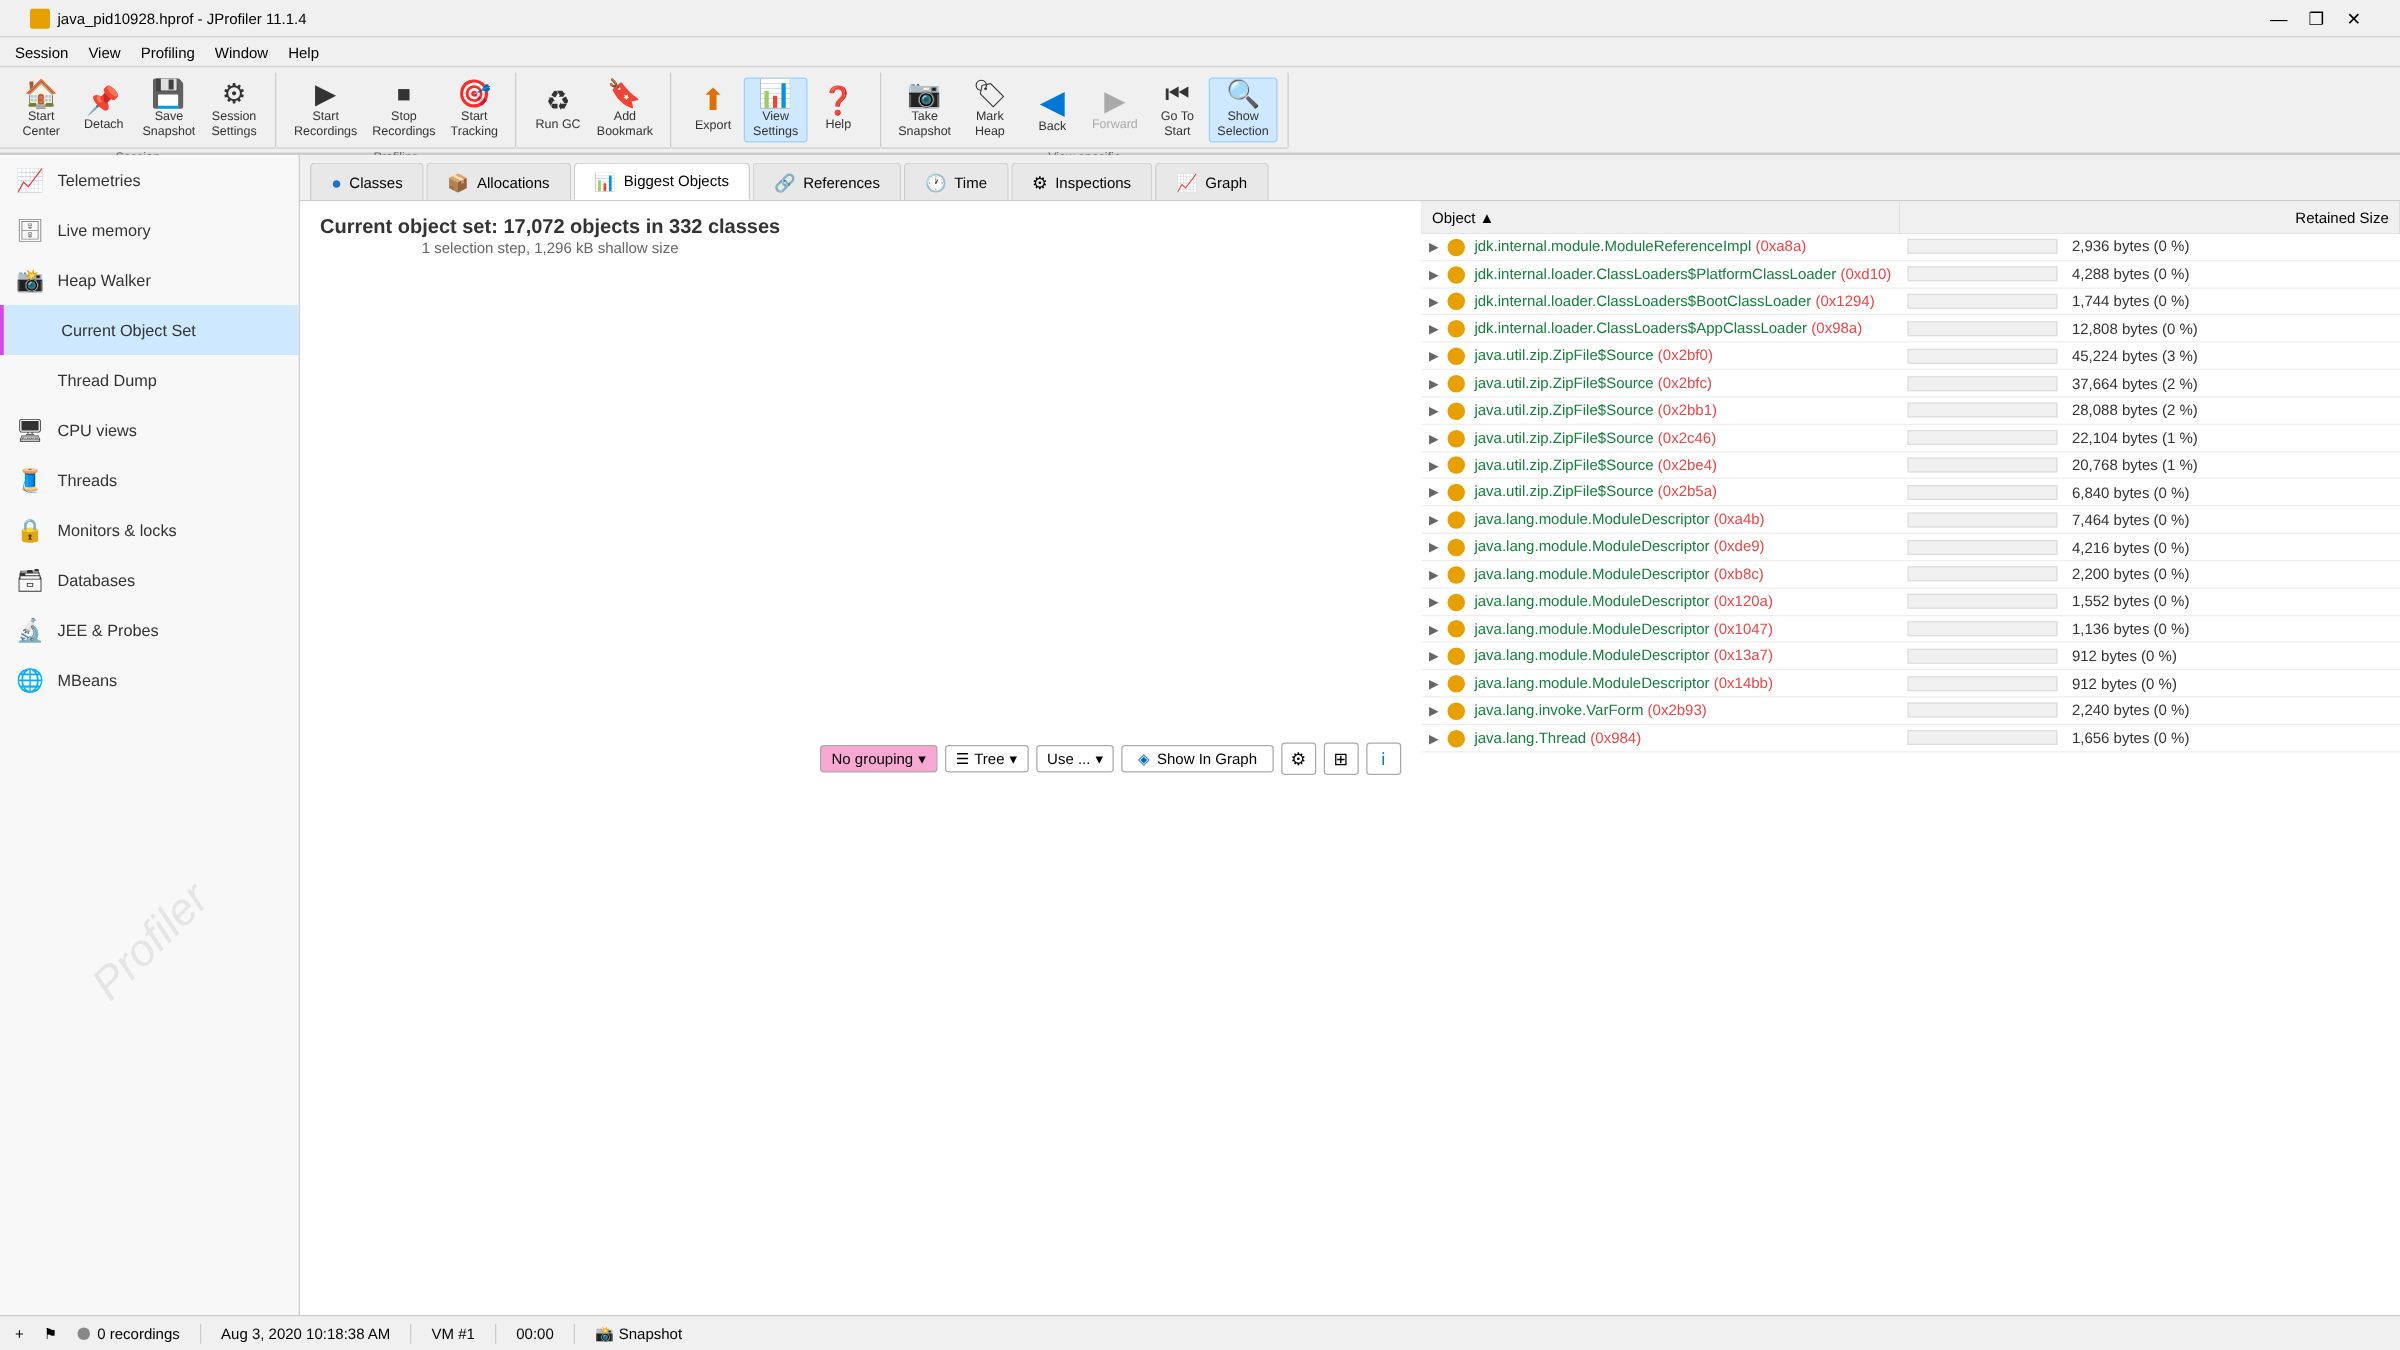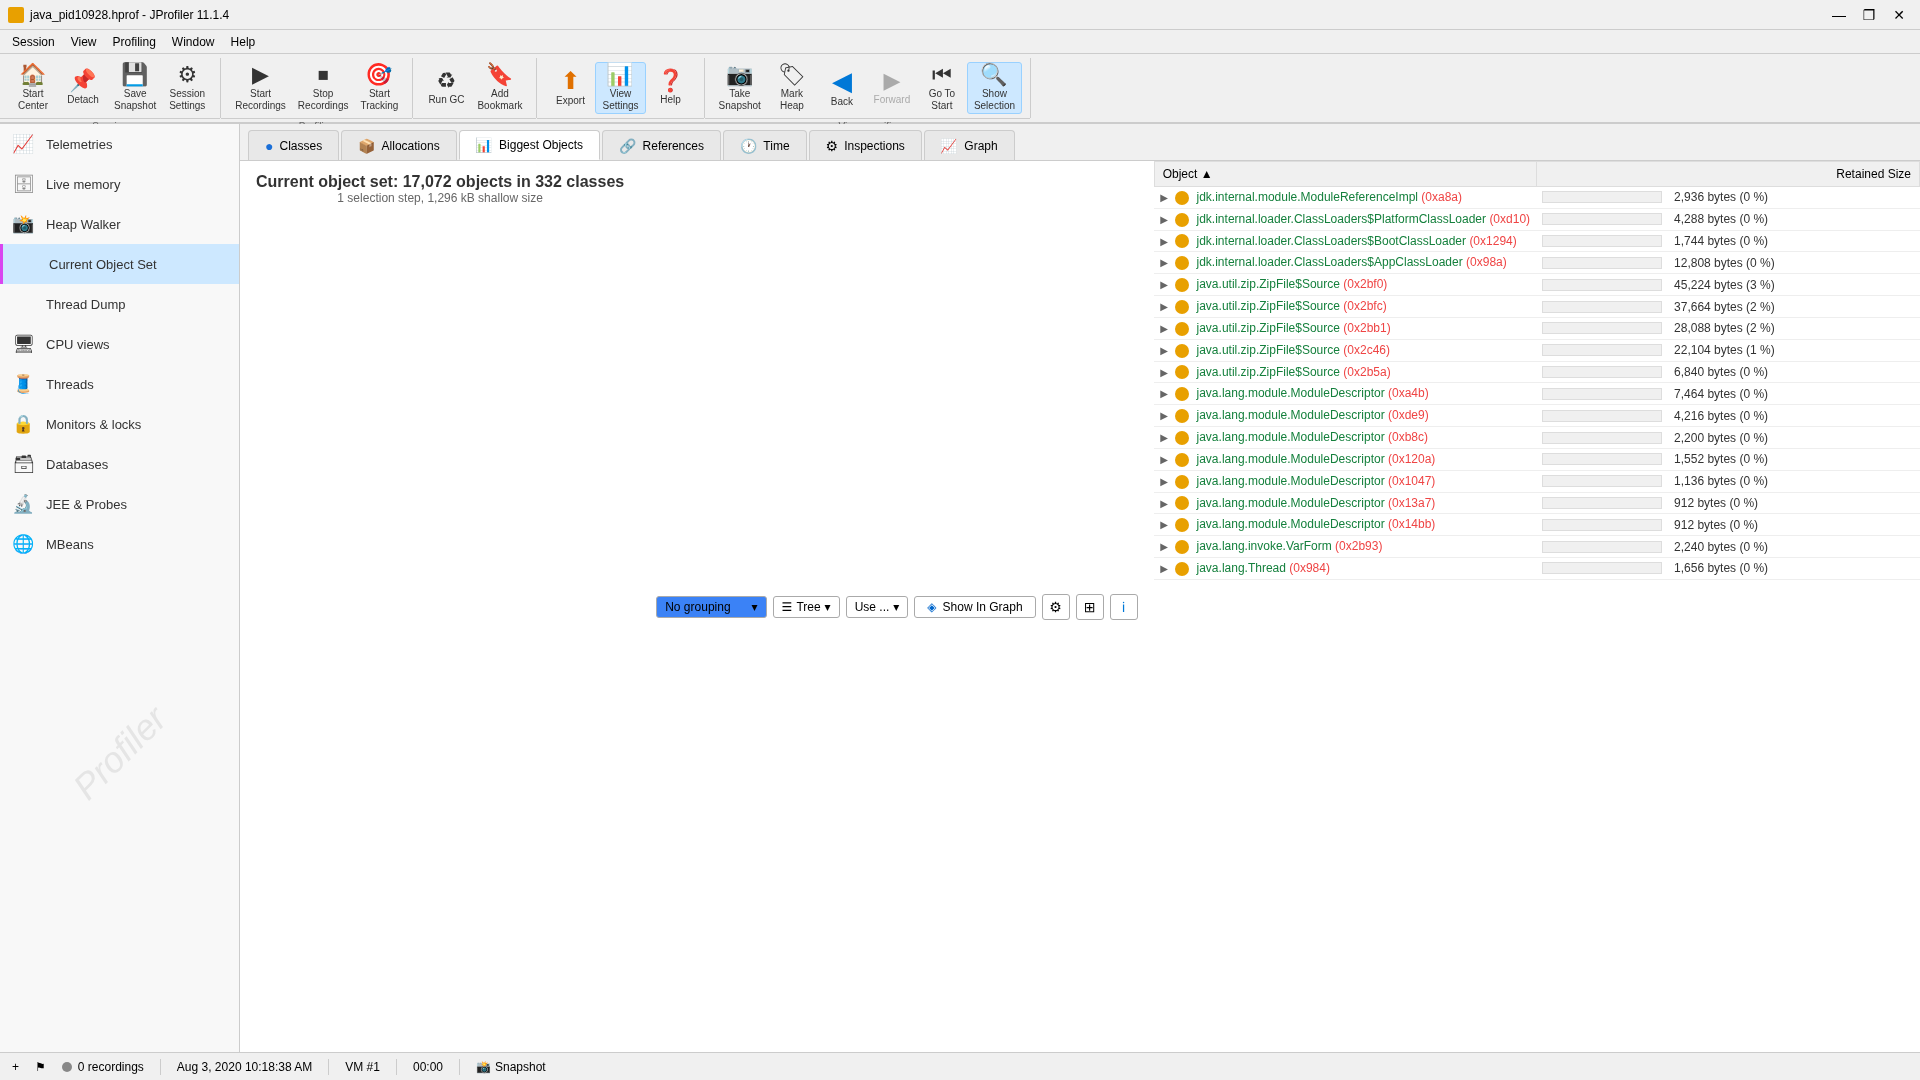--- a/index.html
+++ b/index.html
@@ -4,21 +4,21 @@
   <style>
     * { box-sizing: border-box; margin: 0; padding: 0; }
     body { font-family: 'Segoe UI', Arial, sans-serif; font-size: 12px; background: #f0f0f0; overflow: hidden; width: 1920px; height: 1080px; }
 
     
     .title-bar {
       background: #f0f0f0;
       height: 30px;
       display: flex;
       align-items: center;
-      padding: 0 8px;
+      padding: 0 24px;
       border-bottom: 1px solid #ccc;
       font-size: 12px;
     }
     .title-bar-icon { width: 16px; height: 16px; background: #e8a000; border-radius: 2px; margin-right: 6px; }
     .title-bar-text { flex: 1; }
     .title-bar-controls { display: flex; gap: 4px; }
     .title-bar-btn { width: 26px; height: 26px; display: flex; align-items: center; justify-content: center; cursor: pointer; font-size: 14px; }
 
     
     .menu-bar {
@@ -177,24 +177,24 @@
       align-items: center;
       padding: 8px 16px;
       gap: 6px;
     }
     .select-dropdown {
       display: flex;
       align-items: center;
       border: 1px solid #aaa;
       border-radius: 3px;
       padding: 3px 8px;
-      background: #3b82f6;
+      background: #f9a8d4;
       cursor: pointer;
       font-size: 12px;
-      gap: 21px;
+      gap: 4px;
     }
     .view-btn {
       display: flex;
       align-items: center;
       border: 1px solid #aaa;
       border-radius: 3px;
       padding: 3px 8px;
       background: white;
       cursor: pointer;
       font-size: 12px;
@@ -677,20 +677,36 @@
         </span>
         <span class="size-text">22,104 bytes (1 %)</span>
       </div>
     </td>
   </tr>
                 <tr>
     <td>
       <span class="expand-btn">▶</span>
       <span class="obj-icon"></span>
       <span class="obj-name">java.util.zip.ZipFile$Source</span>
+      <span class="obj-addr"> (0x2be4)</span>
+    </td>
+    <td style="text-align:right">
+      <div class="bar-cell">
+        <span class="bar-wrap">
+          <span class="bar-fill" style="width:52px"></span>
+        </span>
+        <span class="size-text">20,768 bytes (1 %)</span>
+      </div>
+    </td>
+  </tr>
+                <tr>
+    <td>
+      <span class="expand-btn">▶</span>
+      <span class="obj-icon"></span>
+      <span class="obj-name">java.util.zip.ZipFile$Source</span>
       <span class="obj-addr"> (0x2b5a)</span>
     </td>
     <td style="text-align:right">
       <div class="bar-cell">
         <span class="bar-wrap">
           <span class="bar-fill" style="width:16px"></span>
         </span>
         <span class="size-text">6,840 bytes (0 %)</span>
       </div>
     </td>

